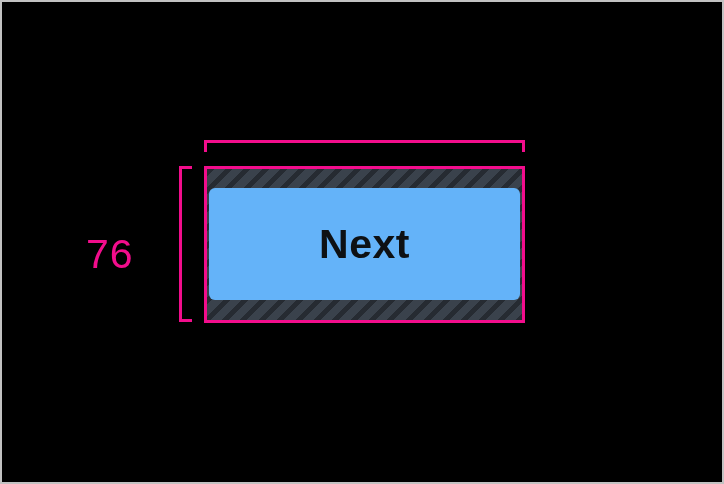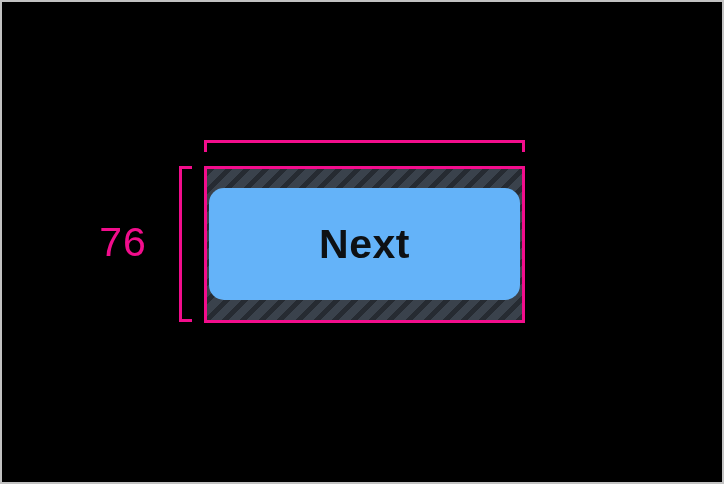--- a/index.html
+++ b/index.html
@@ -32,22 +32,22 @@
     font-size:41px;
     line-height:41px;
     font-weight:400;
     letter-spacing:1px;
   }
   .width-label{
     left:203px;top:88px;width:320px;
     text-align:center;
   }
   .height-label{
-    left:84px;top:220px;width:74px;
-    text-align:center;
+    left:84px;top:232px;width:74px;
+    text-align:left;
   }
 
   
   .h-bracket{
     position:absolute;
     left:202px;top:138px;width:321px;height:12px;
     border-top:3px solid var(--highlight-pink);
     border-left:3px solid var(--highlight-pink);
     border-right:3px solid var(--highlight-pink);
   }
@@ -70,21 +70,21 @@
       var(--hatch-stripe) 5px,
       var(--hatch-base) 5px,
       var(--hatch-base) 13px
     );
     display:flex;
     padding:19px 2px 20px 2px;
   }
   .next-btn{
     flex:1;
     border:none;
-    border-radius:15px;
+    border-radius:6px;
     background:var(--button-blue);
     color:var(--button-text);
     font-family:"Liberation Sans", sans-serif;
     font-size:41px;
     font-weight:600;
     letter-spacing:0.5px;
     display:flex;
     align-items:center;
     justify-content:center;
     cursor:pointer;

